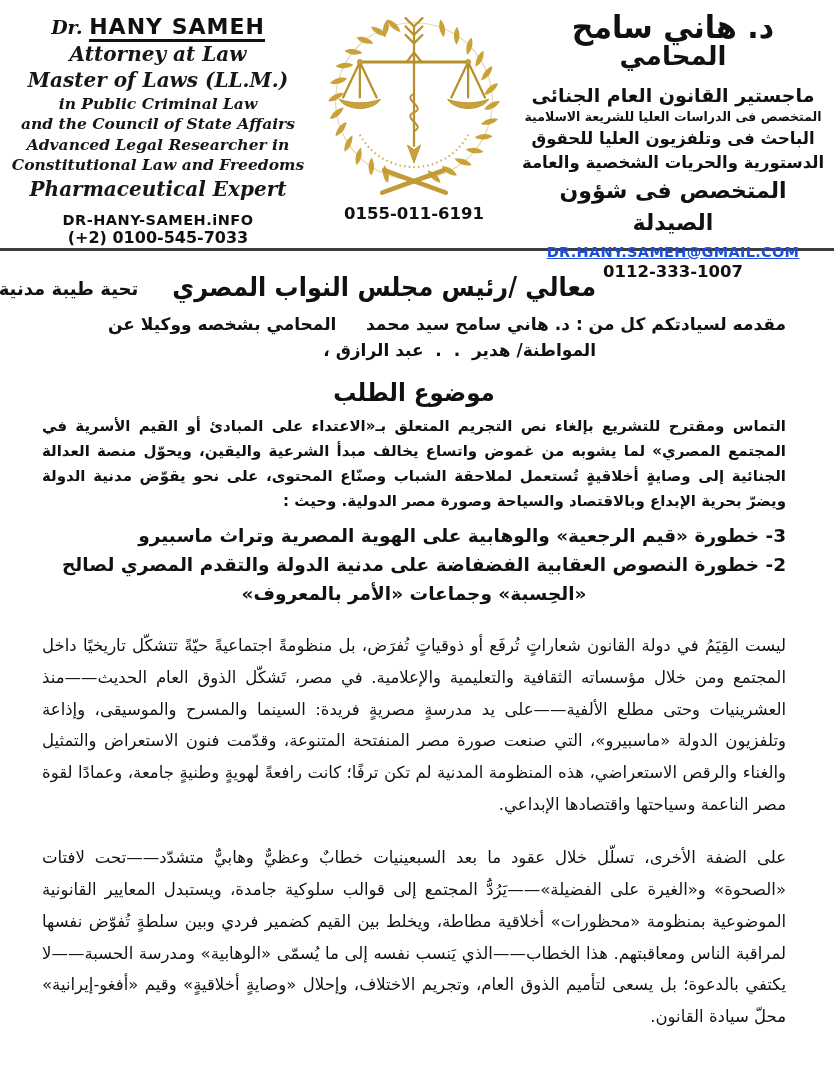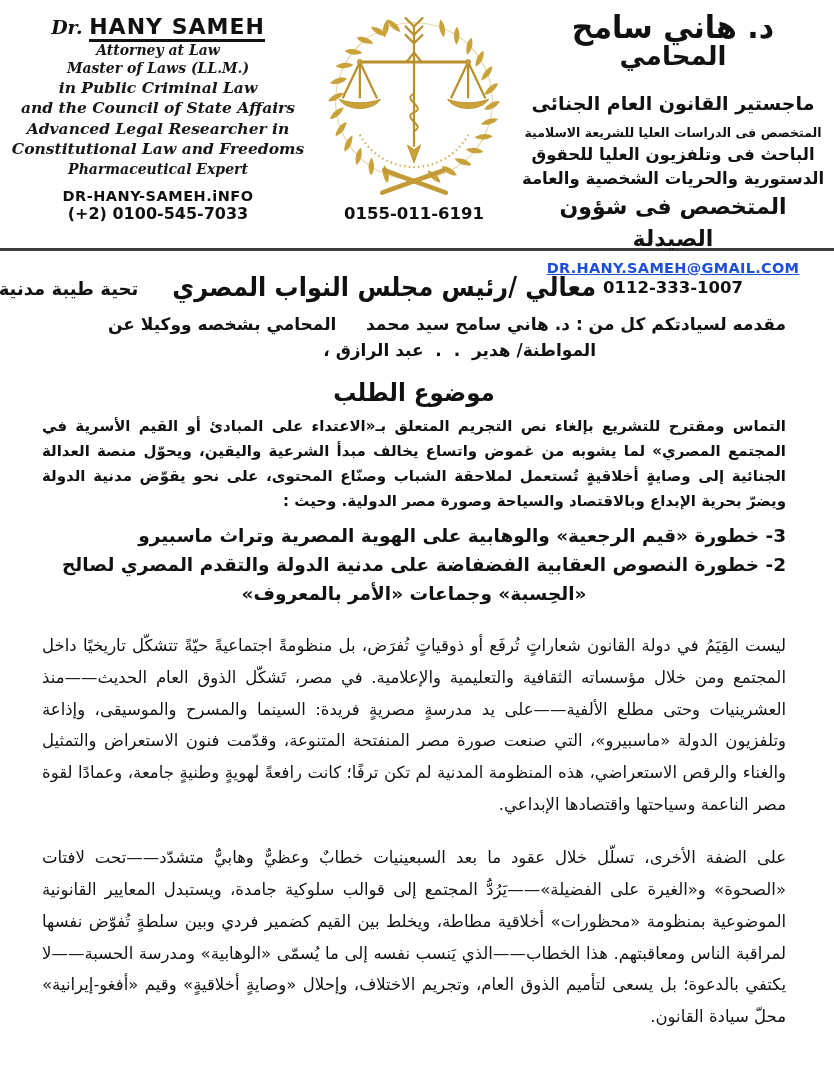--- a/index.html
+++ b/index.html
@@ -16,33 +16,33 @@
   .lh-left  { width:300px; text-align:center; padding-top:8px; }
   .lh-center{ width:212px; text-align:center; position:relative; }
   .lh-right { flex:1; text-align:center; direction:rtl; padding-top:2px; }
 
   .name-row { font-size:21px; margin-bottom:2px; white-space:nowrap; }
   .dr   { font-family:"DejaVu Serif", serif; font-weight:bold; font-style:italic; font-size:19px; }
   .name { font-weight:900; letter-spacing:1px; border-bottom:3px solid #111;
           font-family:"DejaVu Sans", sans-serif; font-size:22px; }
   .script-line { font-family:"DejaVu Serif", serif; font-style:italic; font-weight:bold;
                  font-size:15.5px; line-height:1.32; color:#161616; }
-  .script-line.big { font-size:14px; }
+  .script-line.big { font-size:20px; }
   .lh-left .site  { font-weight:bold; font-size:14.5px; margin-top:10px; letter-spacing:.5px; }
   .lh-left .phone { font-weight:bold; font-size:16px; margin-top:0; }
 
   .emblem-svg { width:196px; height:196px; display:block; margin:0 auto; }
   .center-phone { font-weight:bold; font-size:16.5px; margin-top:2px; }
 
   .callig1 { font-weight:900; font-size:30px; line-height:1.0; margin-top:4px;
              transform:scaleY(1.05); }
-  .callig2 { font-weight:900; font-size:26px; line-height:1.1; margin-bottom:20px; }
+  .callig2 { font-weight:900; font-size:26px; line-height:1.1; margin-bottom:12px; }
   .cred { font-weight:bold; }
   .cred-0 { font-size:19px; line-height:1.35; }
-  .cred-1 { font-size:12.5px; line-height:1.5;margin-top:8px; }
+  .cred-1 { font-size:12.5px; line-height:1.5; }
   .cred-2, .cred-3 { font-size:16.5px; line-height:1.45; }
   .cred-4 { font-size:22px; line-height:1.45; }
   .email { display:block; direction:ltr; color:#1d4ed8; font-weight:bold; font-size:14.5px;
            text-decoration:underline; margin-top:5px; letter-spacing:.3px; }
   .lh-right .phone { font-weight:bold; font-size:16.5px; direction:ltr; margin-top:2px; }
 
   .rule { border:0; border-top:3px solid #3d3d3d; width:100%; margin-top:2px; }
 
   
   main { direction:rtl; padding:14px 48px 0 42px; }

